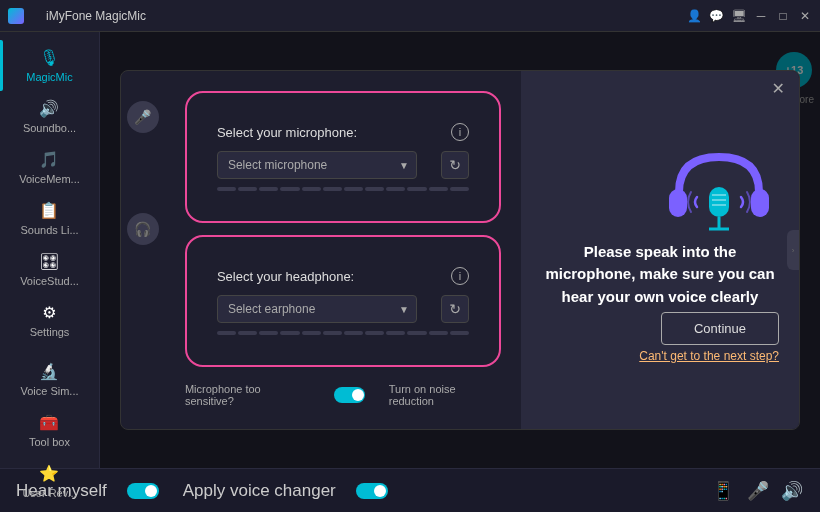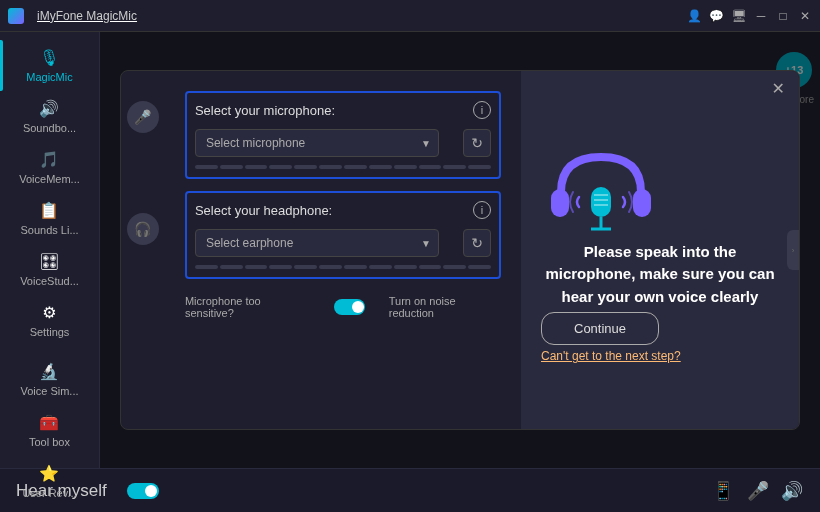--- a/index.html
+++ b/index.html
@@ -19,22 +19,21 @@
       align-items: center;
       justify-content: space-between;
       background: #1e1e2e;
       height: 32px;
       padding: 0 8px;
       border-bottom: 1px solid #333;
     }
     .titlebar-left {
       display: flex;
       align-items: center;
-      gap: 13px;
-      text-decoration: underline;
+      gap: 22px;
     }
     .titlebar-icon {
       width: 16px;
       height: 16px;
       background: linear-gradient(135deg, #00bcd4, #7b61ff);
       border-radius: 3px;
     }
     .titlebar-title {
       font-size: 12px;
       color: #ccc;
@@ -159,23 +158,23 @@
     .modal-left {
       width: 400px;
       padding: 20px;
       display: flex;
       flex-direction: column;
       gap: 12px;
       position: relative;
     }
 
     .device-section {
-      border: 2px solid #1d4ed8;
-      border-radius: 4px;
-      padding: 8px;
+      border: 2px solid #ec4899;
+      border-radius: 18px;
+      padding: 30px;
       position: relative;
     }
 
     .device-section-header {
       display: flex;
       align-items: center;
       justify-content: space-between;
       margin-bottom: 10px;
     }
 
@@ -270,21 +269,21 @@
       left: 18px;
       transition: left 0.2s;
     }
 
     
     .modal-right {
       flex: 1;
       background: #2a2a3e;
       display: flex;
       flex-direction: column;
-      align-items: flex-start;
+      align-items: flex-end;
       justify-content: center;
       gap: 4px;
       padding: 20px;
     }
 
     
     .headphone-mic-icon {
       width: 120px;
       height: 100px;
     }
@@ -295,21 +294,21 @@
       color: #fff;
       text-align: center;
       line-height: 1.5;
     }
 
     .continue-btn {
       border: 1px solid #aaa;
       background: transparent;
       color: #ddd;
       padding: 8px 32px;
-      border-radius: 13px;
+      border-radius: 4px;
       font-size: 13px;
       cursor: pointer;
     }
 
     .cant-get-link {
       font-size: 12px;
       color: #fdba74;
       text-decoration: underline;
       cursor: pointer;
     }
@@ -652,18 +651,22 @@
     </div>
 
   </div>
 </div>
 
 <div class="bottom-bar">
   <div class="bottom-item">
     <span>Hear myself</span>
     <div class="bottom-toggle"></div>
   </div>
+  <div class="bottom-item">
+    <span>Apply voice changer</span>
+    <div class="bottom-toggle"></div>
+  </div>
   <div class="bottom-right">
     <div class="bottom-icon-btn">📱</div>
     <div class="bottom-icon-btn">🎤</div>
     <div class="bottom-icon-btn">🔊</div>
   </div>
 </div>
 
 </body></html>

